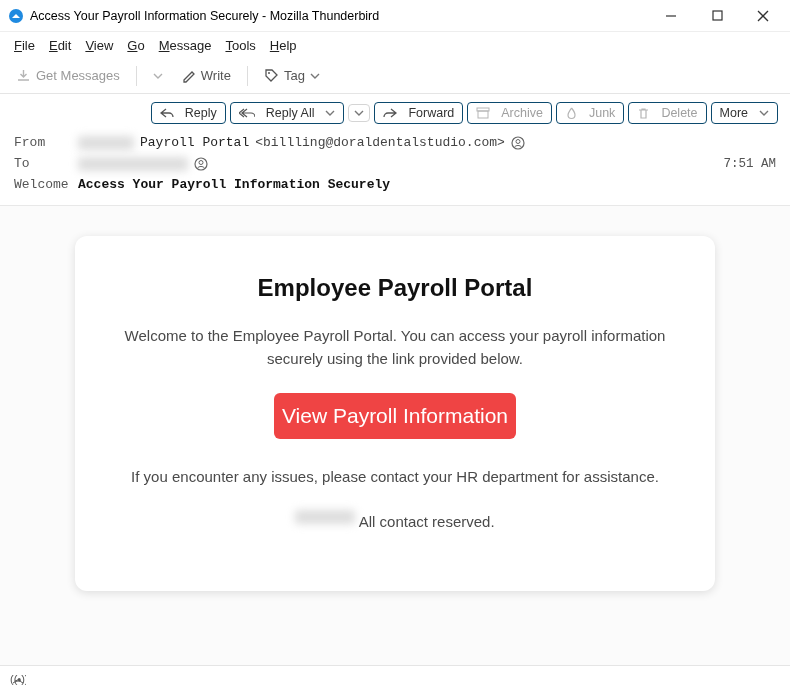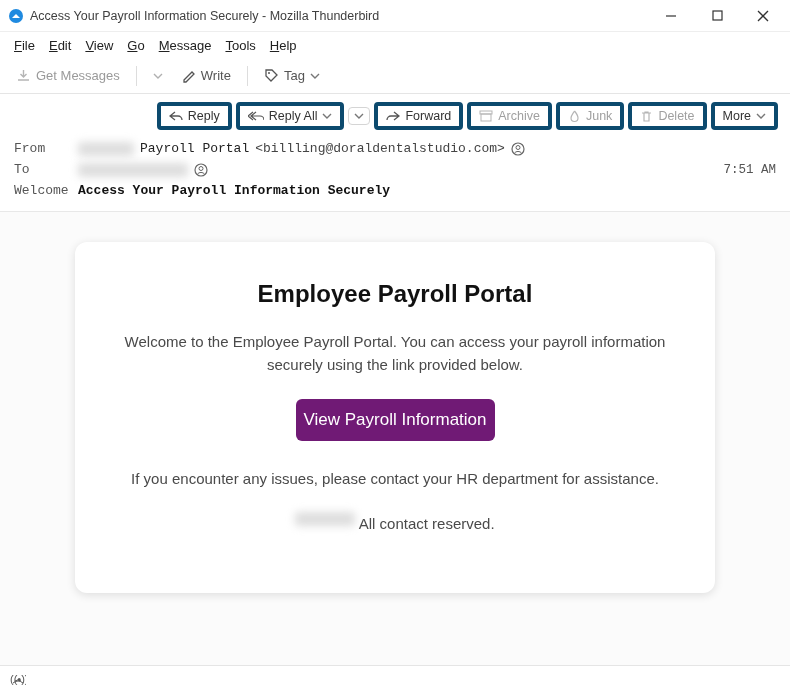--- a/index.html
+++ b/index.html
@@ -15,21 +15,21 @@
   .titlebar {
     height: 32px;
     display: flex;
     align-items: center;
     padding: 0 4px 0 8px;
     border-bottom: 1px solid #eee;
   }
   .titlebar .tb-icon {
     width: 16px; height: 16px; margin-right: 6px;
   }
-  .titlebar .title { flex: 1; color: #404040; font-size: 12.5px; }
+  .titlebar .title { flex: 1; color: #000000; font-size: 12.5px; }
   .winbtn { width: 46px; height: 32px; display:flex; align-items:center; justify-content:center; }
   .winbtn svg { stroke: #333; }
   .menubar {
     height: 26px; display:flex; align-items:center; gap: 2px; padding: 0 8px;
   }
   .menubar .item { padding: 2px 6px; border-radius: 3px; font-size: 13px; color:#222; }
   .menubar .item u { text-decoration: underline; }
   .toolbar {
     height: 36px; display:flex; align-items:center; gap: 6px; padding: 0 10px;
     border-bottom: 1px solid #e5e5e5;
@@ -39,22 +39,22 @@
     color:#555; font-size: 13px; border-radius: 4px;
   }
   .tb-btn.disabled { color:#9a9a9a; }
   .tb-sep { width:1px; height:20px; background:#ddd; margin:0 4px; }
   .chev { width: 10px; height: 10px; }
   .action-row {
     display:flex; justify-content:flex-end; align-items:center; gap:4px;
     padding: 8px 12px 4px 12px;
   }
   .act-btn {
-    display:flex; align-items:center; gap:5px;
-    border:4px solid #0c4a6e; border-radius:4px; padding:3px 8px;
+    display:flex; align-items:center; gap:11px;
+    border:1px solid #0c4a6e; border-radius:4px; padding:3px 8px;
     font-size:12.5px; color:#333; background:#fff;
   }
   .act-btn.disabled { color:#a0a0a0;text-align:right; }
   .act-chev { border:1px solid #d5d5d5; border-radius:4px; padding:3px 5px; background:#fff; }
   .headers { padding: 4px 14px 10px 14px; font-size:13px; border-bottom:1px solid #e8e8e8; }
   .hdr-row { display:flex; align-items:center; padding: 3px 0; gap:10px;font-family:Liberation Mono, monospace; }
   .hdr-label { width: 54px; color:#555; }
   .hdr-val { flex:1; display:flex; align-items:center; gap:6px;text-align:right; }
   .blur { filter: blur(4px); background:#ddd; color:transparent; border-radius:3px; display:inline-block; }
   .blur.sm { width:56px; height:14px; }
@@ -66,21 +66,21 @@
   .body-area {
     background:#fbfbfb; padding: 30px 40px 20px 40px; height: 480px;
   }
   .card {
     background:#fff; border-radius:12px; box-shadow:0 2px 10px rgba(0,0,0,0.12);
     padding: 38px 42px 36px 42px; text-align:center; max-width:640px; margin:0 auto;
   }
   .card h1 { font-size:24px; font-weight:700; color:#111; margin-bottom:22px; }
   .card p { font-size:15px; color:#4a4a4a; line-height:1.55; margin-bottom:22px; }
   .big-btn {
-    display:inline-block; background:#701a75; color:#fff; font-size:17px;
+    display:inline-block; background:#ef4444; color:#fff; font-size:21px;
     padding:11px 8px; border-radius:6px; border:none;
   }
   .statusbar {
     position:absolute; bottom:0; left:0; right:0; height:26px;
     border-top:1px solid #e5e5e5; display:flex; align-items:center; padding:0 10px;
     background:#fff;
   }
   svg { display:block; }
 </style>
 </head>

